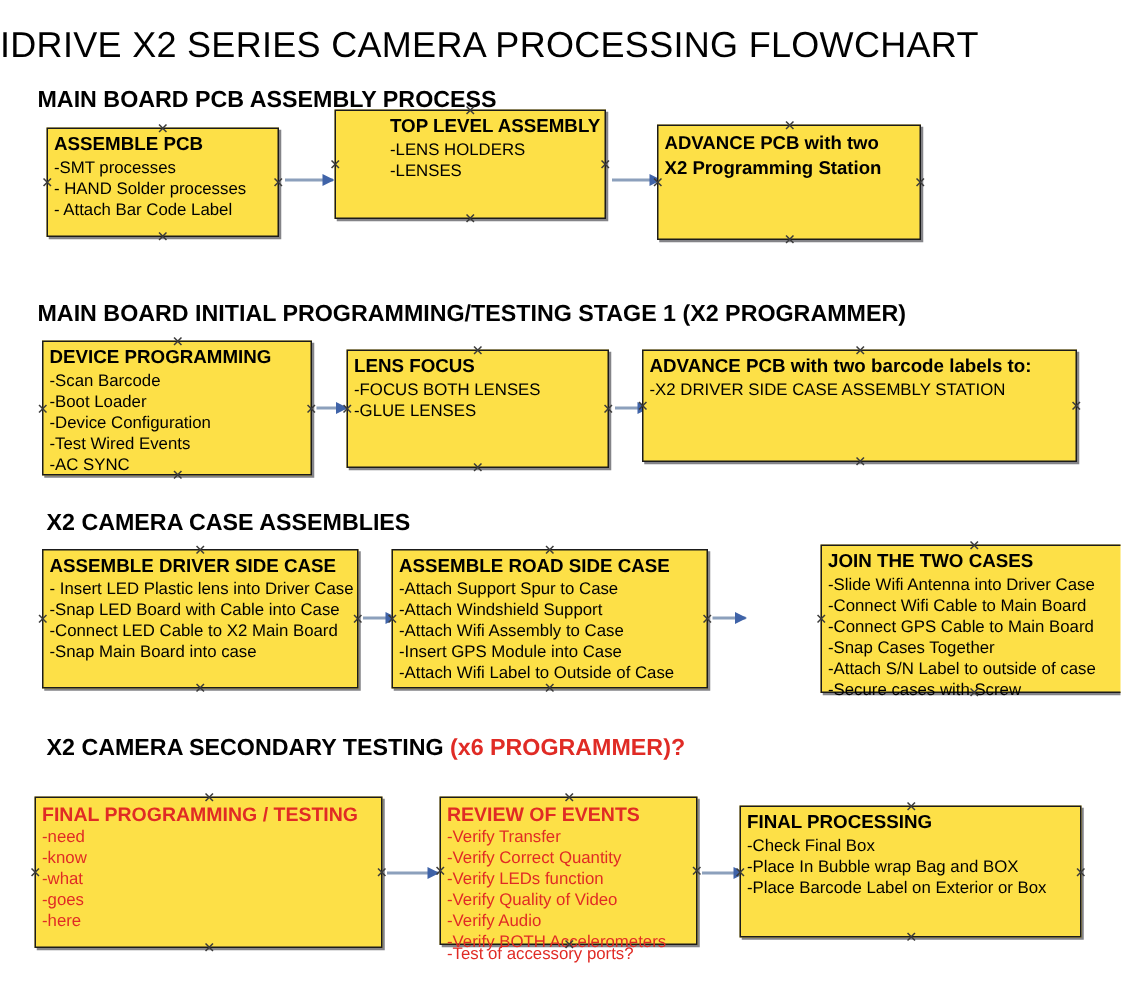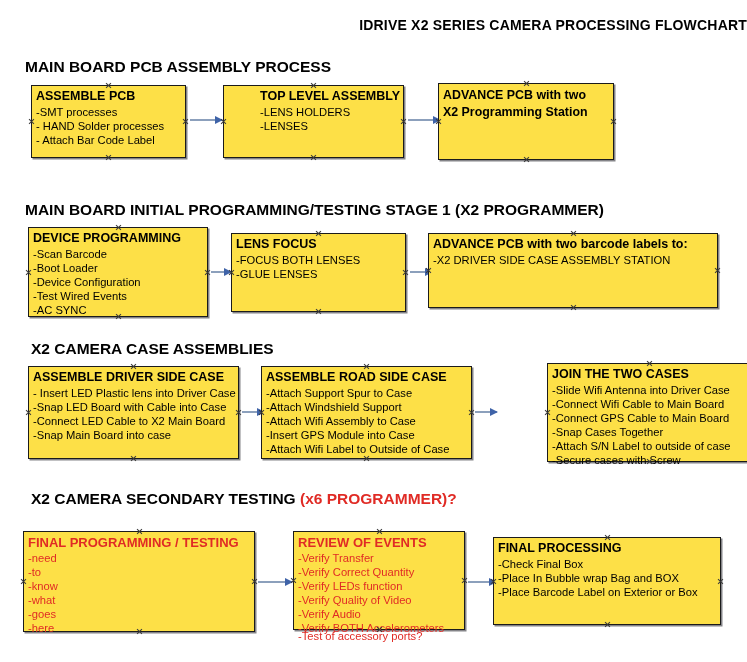--- a/index.html
+++ b/index.html
@@ -21,23 +21,23 @@
     left: 0; top: 0;
     width: 747px;
     height: 662px;
   }
 
   
   .doc-title {
     position: absolute;
     left: 0; top: 17px;
     width: 747px;
-    text-align: right;
-    font-size: 14px;
-    font-weight: bold;
+    text-align: left;
+    font-size: 24px;
+    font-weight: normal;
     letter-spacing: 0.2px;
     white-space: nowrap;
   }
 
   
   .section-head {
     position: absolute;
     font-size: 15.5px;
     font-weight: bold;
     white-space: nowrap;
@@ -144,21 +144,21 @@
     <span class="handle h-top"></span>
     <span class="handle h-bottom"></span>
     <span class="handle h-left"></span>
     <span class="handle h-right"></span>
   </div>
 
   <div class="connector" style="left:190px; top:119px; width:32px;">
     <span class="head"></span>
   </div>
 
-  <div class="node" style="left:223px; top:85px; width:181px; height:73px;padding-left:36px;">
+  <div class="node" style="left:223px; top:73px; width:181px; height:73px;padding-left:36px;">
     <div class="title">TOP LEVEL ASSEMBLY</div>
     <div class="line">-LENS HOLDERS</div>
     <div class="line">-LENSES</div>
     <span class="handle h-top"></span>
     <span class="handle h-bottom"></span>
     <span class="handle h-left"></span>
     <span class="handle h-right"></span>
   </div>
 
   <div class="connector" style="left:408px; top:119px; width:32px;">
@@ -269,21 +269,20 @@
     <span class="handle h-right"></span>
   </div>
 
   <div class="section-head" style="left:31px; top:490px;">
     <span>X2 CAMERA SECONDARY TESTING  </span><span class="accent">(x6 PROGRAMMER)?</span>
   </div>
 
   <div class="node red" style="left:23px; top:531px; width:232px; height:101px;">
     <div class="title">FINAL PROGRAMMING / TESTING</div>
     <div class="line">-need</div>
-    <div class="line">-to</div>
     <div class="line">-know</div>
     <div class="line">-what</div>
     <div class="line">-goes</div>
     <div class="line">-here</div>
     <span class="handle h-top"></span>
     <span class="handle h-bottom"></span>
     <span class="handle h-left"></span>
     <span class="handle h-right"></span>
   </div>
 

